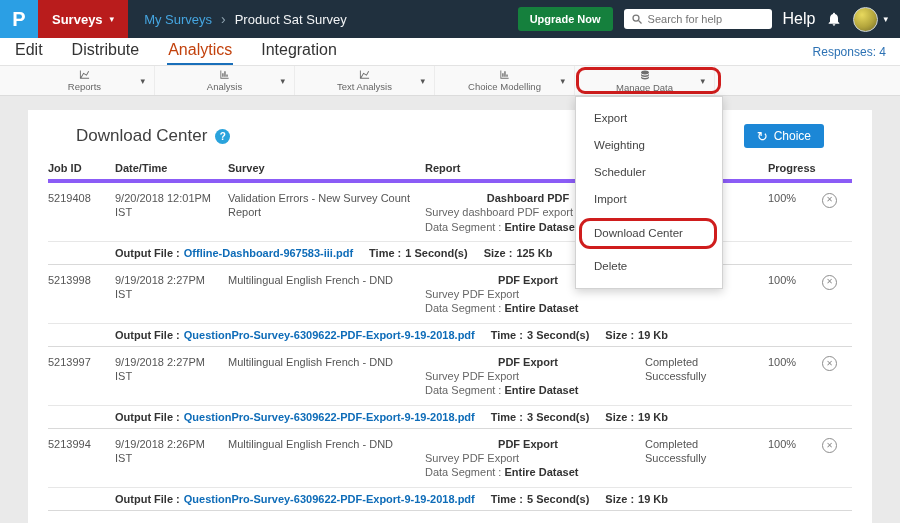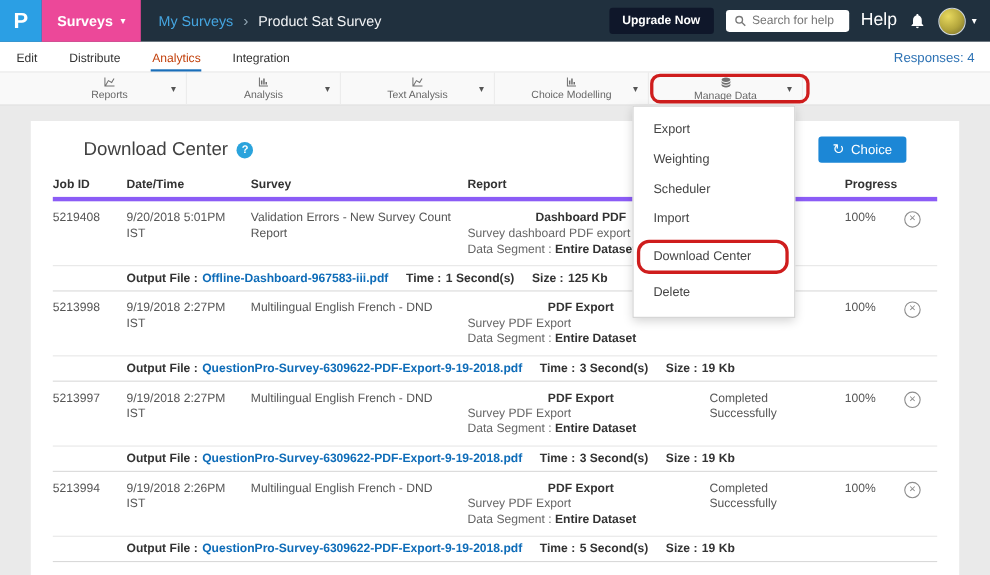--- a/index.html
+++ b/index.html
@@ -4,46 +4,46 @@
 <style>
   * { margin:0; padding:0; box-sizing:border-box; }
   html,body { background:#d8d8d8; }
   body { font-family:"Liberation Sans","DejaVu Sans",sans-serif; }
   .page { position:relative; width:900px; height:523px; background:#eaeaea; overflow:hidden; margin:0 auto; }
 
   
   .topbar { height:38px; background:#20303e; display:flex; align-items:center; color:#fff; }
   .logo { width:38px; height:38px; background:#2b9fe4; display:flex; align-items:center; justify-content:center;
           font-weight:bold; font-size:20px; color:#fff; flex:0 0 auto; cursor:pointer; }
-  .surveys-btn { height:38px; background:#ec4899; display:flex; align-items:center; gap:7px; padding:0 14px;
+  .surveys-btn { height:38px; background:#b91c1c; display:flex; align-items:center; gap:7px; padding:0 14px;
           font-size:13px; font-weight:bold; cursor:pointer; }
   .caret { font-size:9px; line-height:1; }
   .breadcrumb { display:flex; align-items:center; gap:9px; margin-left:16px; font-size:13px; }
   .bc-link { color:#45a5e0; cursor:pointer; text-decoration:none; }
   .bc-sep { color:#90a4b1; font-size:14px; }
   .bc-current { color:#f2f4f6; }
   .topbar-right { margin-left:auto; display:flex; align-items:center; gap:11px; padding-right:12px; }
-  .upgrade-btn { background:#0f172a; color:#fff; font-size:11px; font-weight:bold; padding:6px 12px; border-radius:3px;
+  .upgrade-btn { background:#15803d; color:#fff; font-size:11px; font-weight:bold; padding:6px 12px; border-radius:3px;
           border:none; cursor:pointer; }
-  .searchbox { background:#fff; border-radius:3px; display:flex; align-items:center; padding:4px 7px; width:112px; gap:5px; }
+  .searchbox { background:#fff; border-radius:3px; display:flex; align-items:center; padding:4px 7px; width:148px; gap:5px; }
   .searchbox input { border:0; outline:0; font-size:11px; width:100%; color:#555; background:transparent; }
   .help-label { font-size:16px; cursor:pointer; }
   .bell { cursor:pointer; display:flex; }
   .avatar-wrap { display:flex; align-items:center; gap:5px; cursor:pointer; }
   .avatar { width:25px; height:25px; border-radius:50%; border:1px solid #cfd6da;
           background:radial-gradient(circle at 35% 30%, #e8d95e 0%, #b3a53c 55%, #6f672a 100%); }
 
   
   .navrow { height:28px; background:#fff; border-bottom:1px solid #e3e3e3; display:flex; align-items:flex-end; padding:0 14px; }
-  .tab { font-size:11px; color:#333; margin-right:27px; padding:4px 1px 4px; border-bottom:2px solid transparent; cursor:pointer; }
+  .tab { font-size:16px; color:#333; margin-right:27px; padding:4px 1px 4px; border-bottom:2px solid transparent; cursor:pointer; }
   .tab.active { color:#c2410c; border-bottom-color:#1a6fba; }
   .responses { margin-left:auto; font-size:12px; color:#2d72b4; padding-bottom:6px;margin-top:32px; }
 
   
-  .toolbar { height:30px; background:#f9f9f9; border-bottom:1px solid #dcdcdc; display:flex; padding-left:30px; }
+  .toolbar { height:30px; background:#f9f9f9; border-bottom:1px solid #dcdcdc; display:flex; padding-left:15px; }
   .tool { width:140px; position:relative; display:flex; flex-direction:column; align-items:center; justify-content:center;
           cursor:pointer; border-right:1px solid #ececec; }
   .tool-label { font-size:9.5px; color:#666; margin-top:1px; white-space:nowrap; }
   .tool-caret { position:absolute; right:9px; top:50%; transform:translateY(-50%); font-size:9px; color:#555; }
   .hl-box-tool { position:absolute; inset:1px -7px 1px 1px; border:3px solid #cf1d1d; border-radius:9px; pointer-events:none; }
 
   
   .dropdown { position:absolute; left:575px; top:96px; width:148px; background:#fff; border:1px solid #d2d2d2;
           box-shadow:0 3px 9px rgba(0,0,0,.18); padding:8px 0; z-index:30; }
   .menu-item { height:27px; line-height:27px; padding-left:18px; font-size:11.5px; color:#444; cursor:pointer; position:relative; }
@@ -194,21 +194,21 @@
         <div>Survey</div>
         <div>Report</div>
         <div></div>
         <div>Progress</div>
         <div></div>
       </div>
 
       <div class="job">
         <div class="job-main">
           <div class="c">5219408</div>
-          <div class="c">9/20/2018 5:01PM IST</div>
+          <div class="c">9/20/2018 12:01PM IST</div>
           <div class="c">Validation Errors - New Survey Count Report</div>
           <div class="c">
             <div class="rt">Dashboard PDF</div>
             <div class="rd">Survey dashboard PDF export</div>
             <div class="rd"><span>Data Segment :</span> <b class="seg">Entire Dataset</b></div>
           </div>
           <div class="c status"></div>
           <div class="c">100%</div>
           <div class="c"><span class="cancel-icon">✕</span></div>
         </div>

